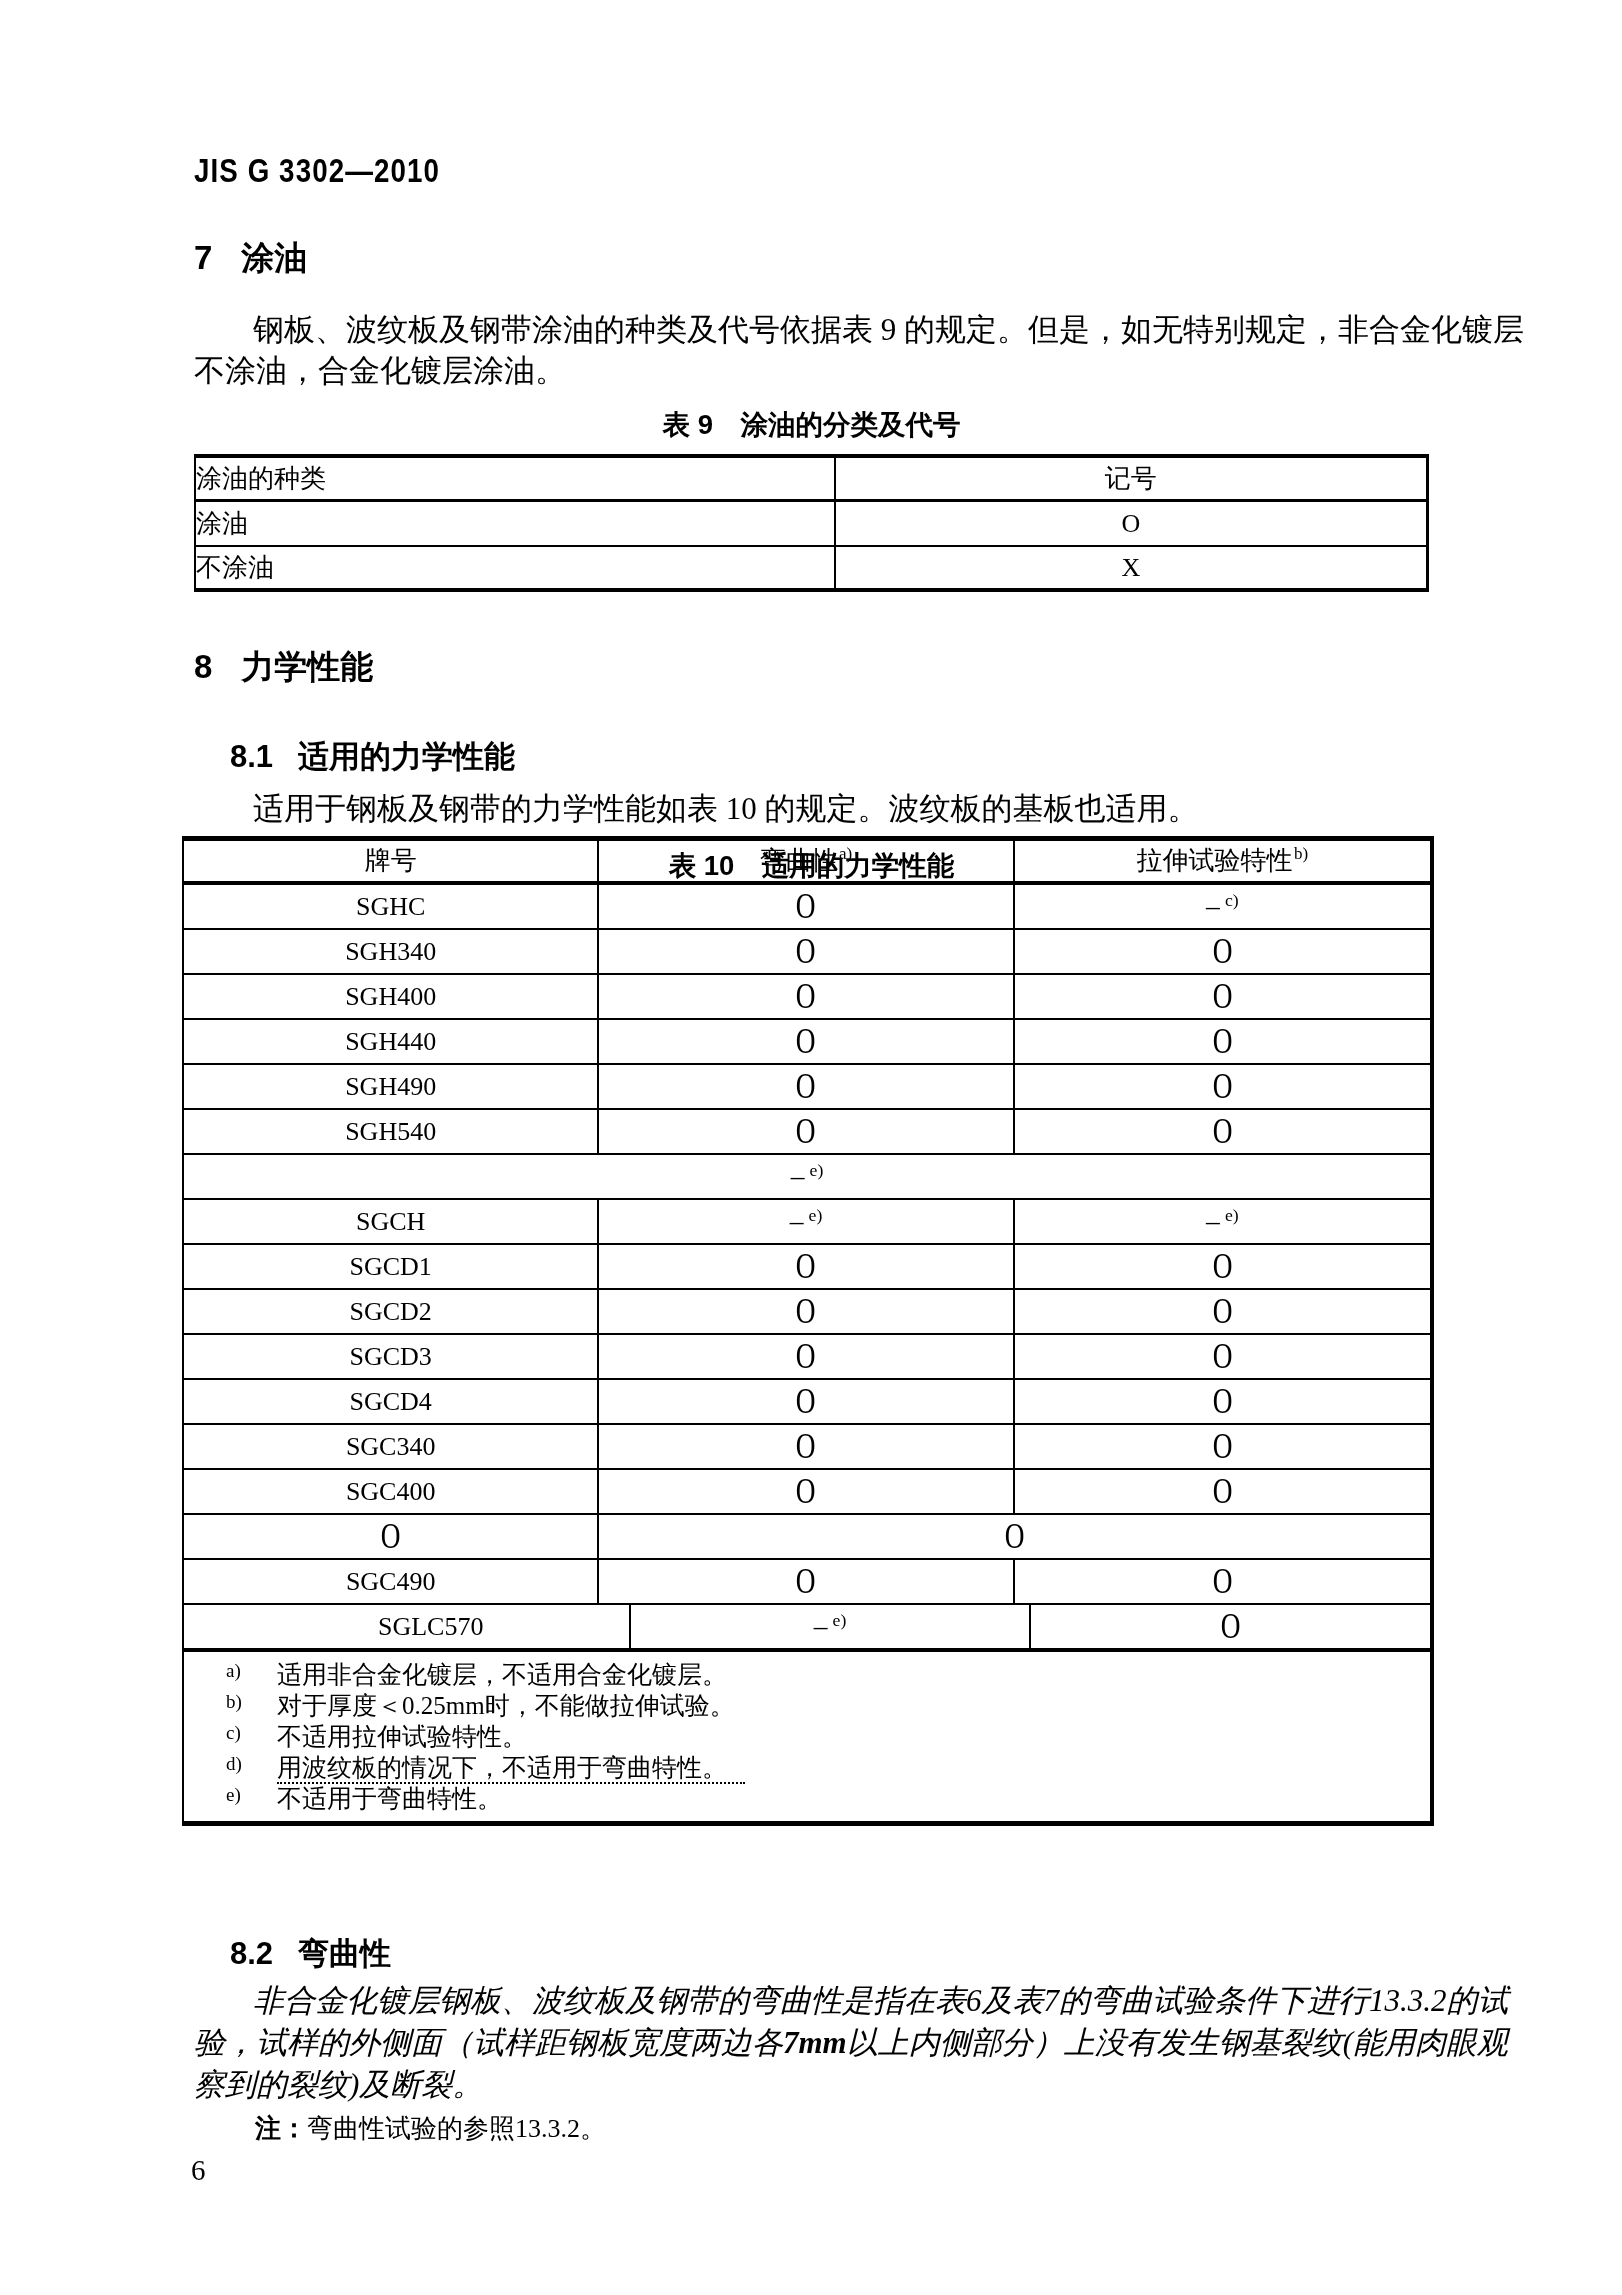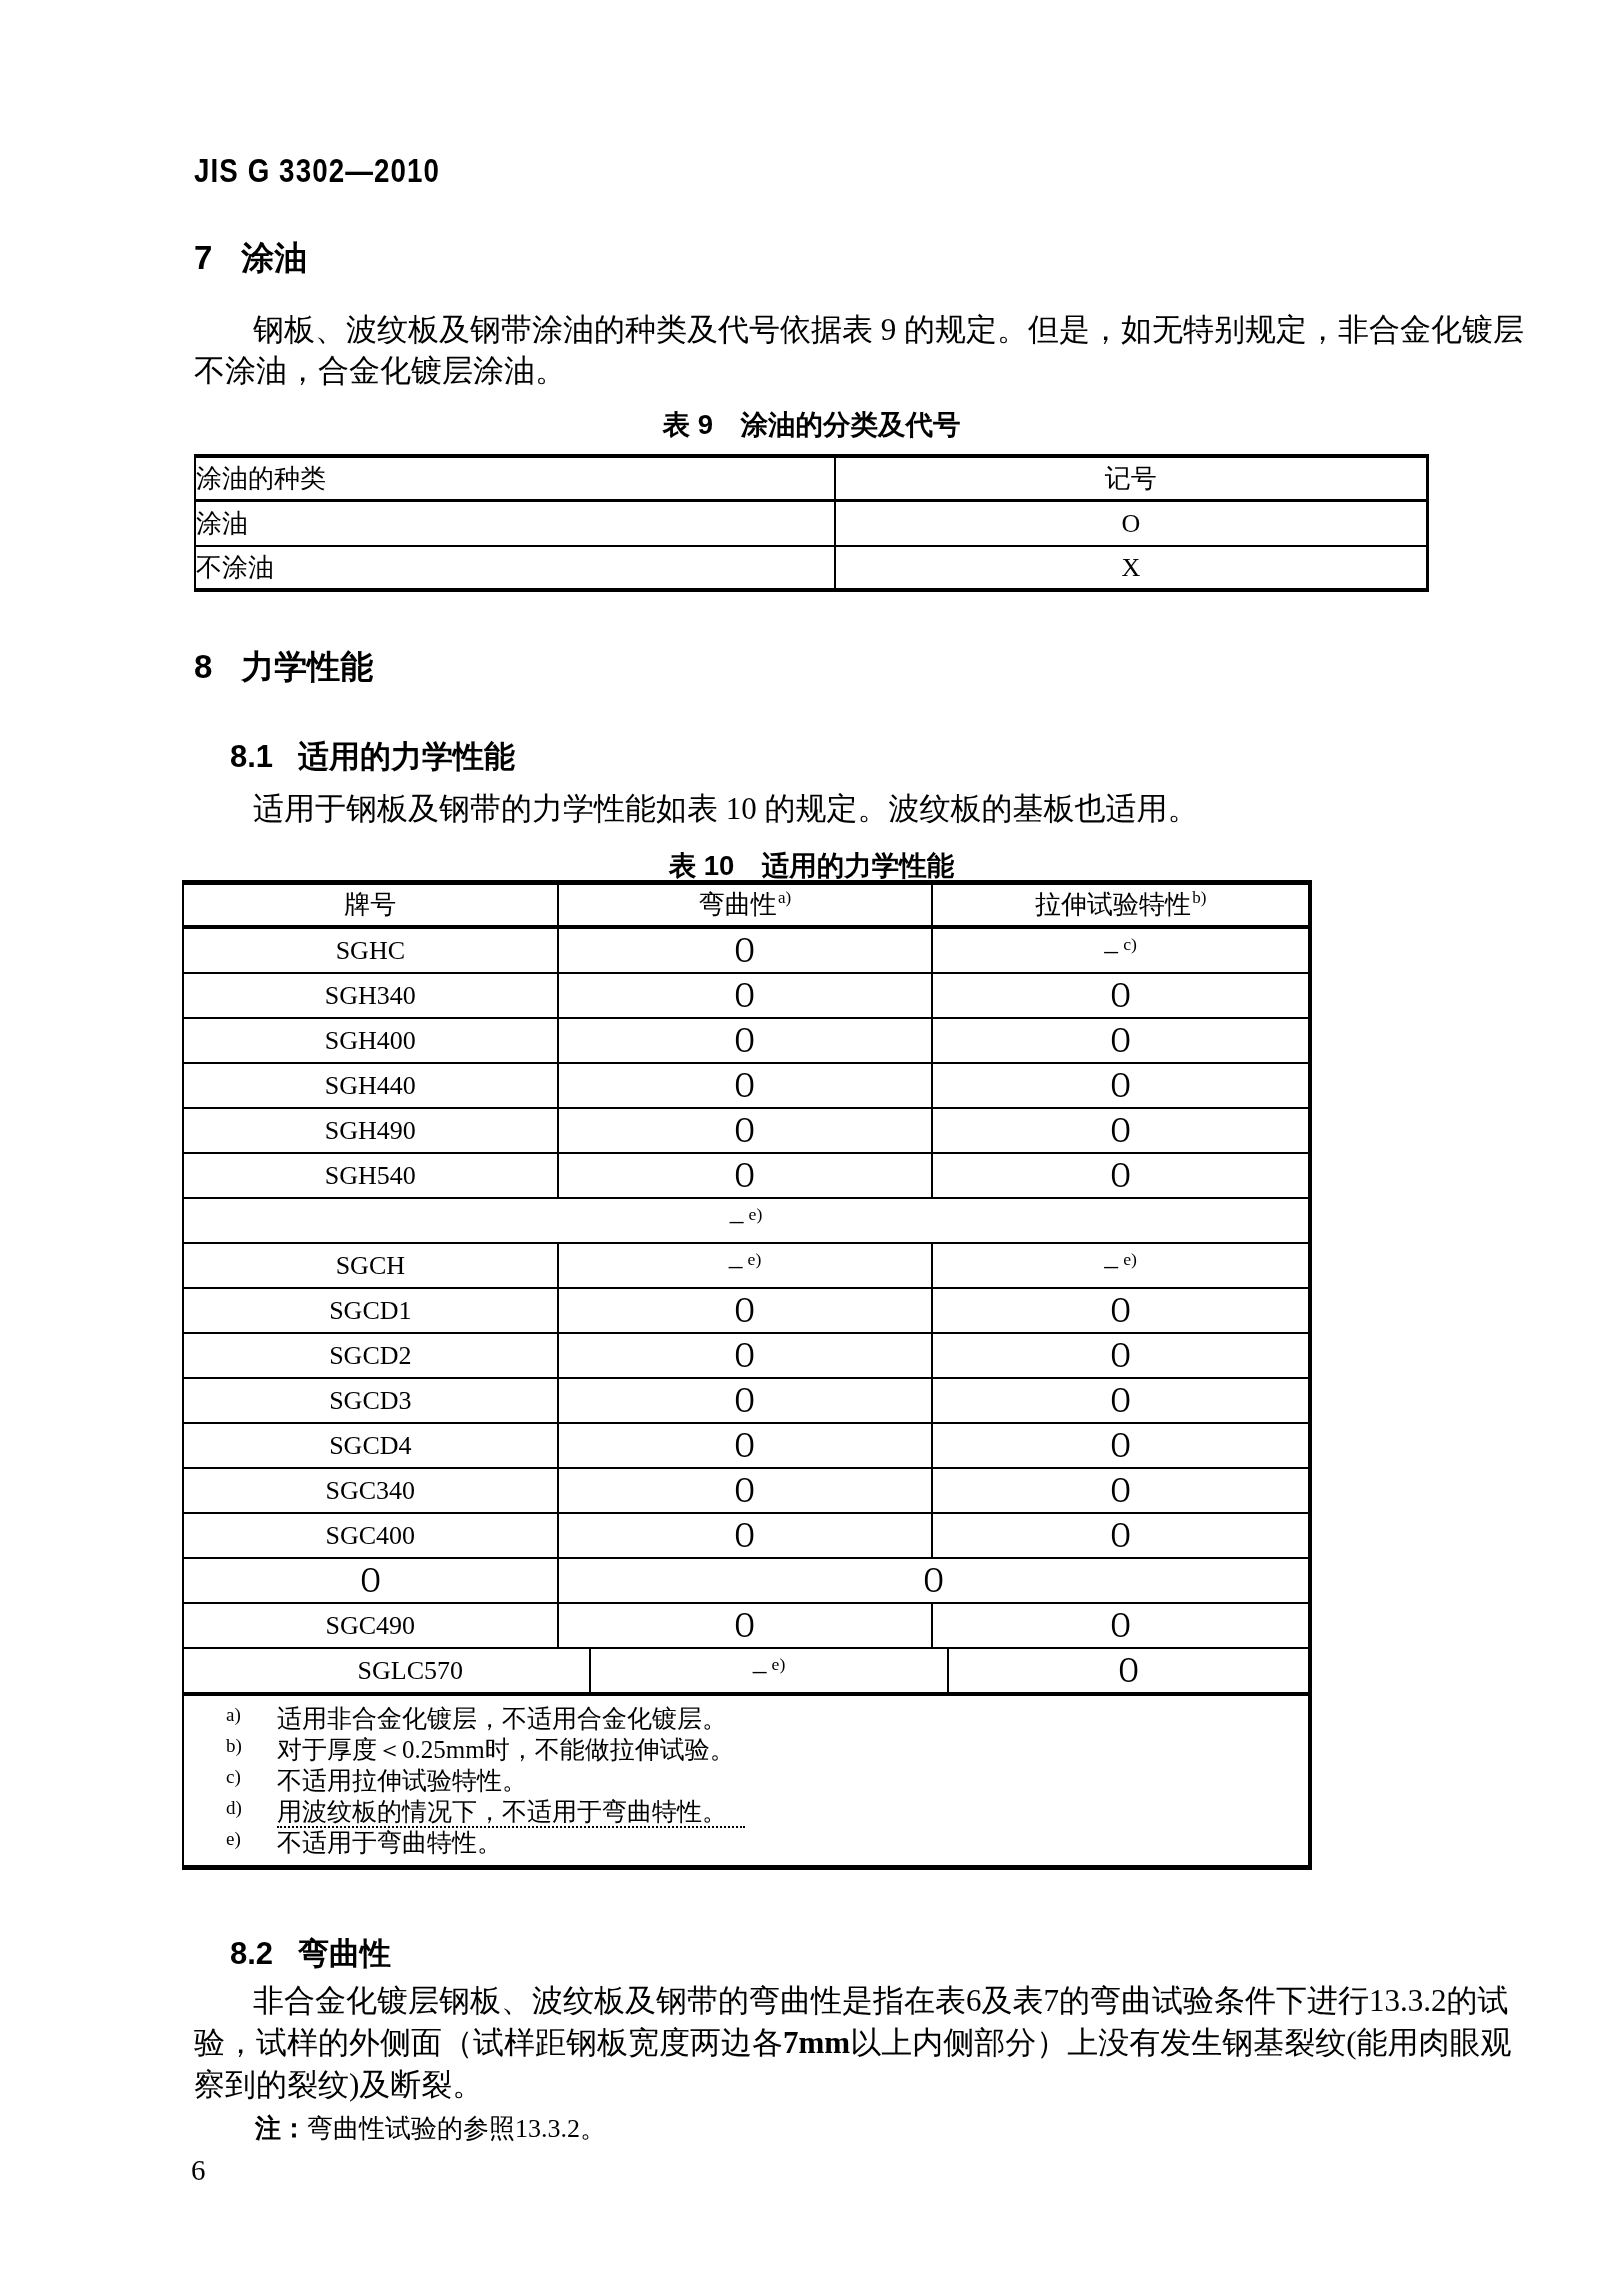--- a/index.html
+++ b/index.html
@@ -30,21 +30,21 @@
   
   .t9{left:194px;top:454px;width:1235px;border:2.6px solid #000;
       border-top-width:4.6px;border-bottom-width:4.6px;border-right-width:3.3px;box-sizing:border-box;}
   .t9 .hrow{display:flex;height:41px;line-height:41px;border-bottom:3.3px solid #000;font-size:26px;}
   .t9 .row1{display:flex;height:43px;line-height:43px;border-bottom:2px solid #000;font-size:26px;}
   .t9 .row2{display:flex;height:41px;line-height:41px;font-size:26px;}
   .t9 .c1{width:52%;text-align:left;border-right:2px solid #000;box-sizing:border-box;}
   .t9 .c2{flex:1;text-align:center;}
 
   
-  .t10{left:182px;top:880px;width:1130px;box-sizing:border-box;
+  .t10{left:182px;top:836px;width:1252px;box-sizing:border-box;
        border-left:2.6px solid #000;border-right:4.6px solid #000;
        border-top:5.2px solid #000;border-bottom:5.9px solid #000;}
   .t10 .hrow{display:flex;height:40px;line-height:40px;border-bottom:4.6px solid #000;font-size:26px;}
   .t10 .drow{display:flex;height:43px;line-height:43px;border-bottom:2px solid #000;font-size:26px;}
   .t10 .drow:last-of-type{border-bottom:0;padding-left:48px;}
   .t10 .cc{width:33.333%;text-align:center;border-right:2px solid #000;box-sizing:border-box;}
   .t10 .cc:last-child{border-right:0;width:auto;flex:1;}
   .hd-sup{font-size:17px;position:relative;top:-10.5px;margin-left:1.3px;}
   .sym-O{font-size:35px;display:inline-block;transform:scaleX(.78);line-height:43px;vertical-align:top;}
   .sym-dash{font-size:27.5px;position:relative;top:-1.3px;}
@@ -204,21 +204,21 @@
       <div class="fline"><span class="fmark">d)</span><span class="funderline">用波纹板的情况下，不适用于弯曲特性。</span></div>
       <div class="fline"><span class="fmark">e)</span><span>不适用于弯曲特性。</span></div>
     </div>
 </div>
 
 <div class="abs heading h-l2 sans" style="top:1933px;">
   <span>8.2</span>
   <span>弯曲性</span>
 </div>
 
-<div class="abs para" style="left:194px;top:1980px;line-height:42px;" id="p82">
+<div class="abs para" style="left:194px;top:1980px;line-height:42px;font-style:italic;" id="p82">
     <span class="line indent"><span>非合金化镀层钢板、波纹板及钢带的弯曲性是指在表6及表7的弯曲试验条件下进行13.3.2的试</span></span>
     <span class="line"><span>验，试样的外侧面（试样距钢板宽度两边各</span><span class="b">7mm</span><span>以上内侧部分）上没有发生钢基裂纹(能用肉眼观</span></span>
     <span class="line"><span>察到的裂纹)及断裂。</span></span>
   </div>
 
 <div class="abs note-line">
   <span class="note-label">注：</span><span>弯曲性试验的参照13.3.2。</span>
 </div>
 
 <div class="abs page-num">6</div>

